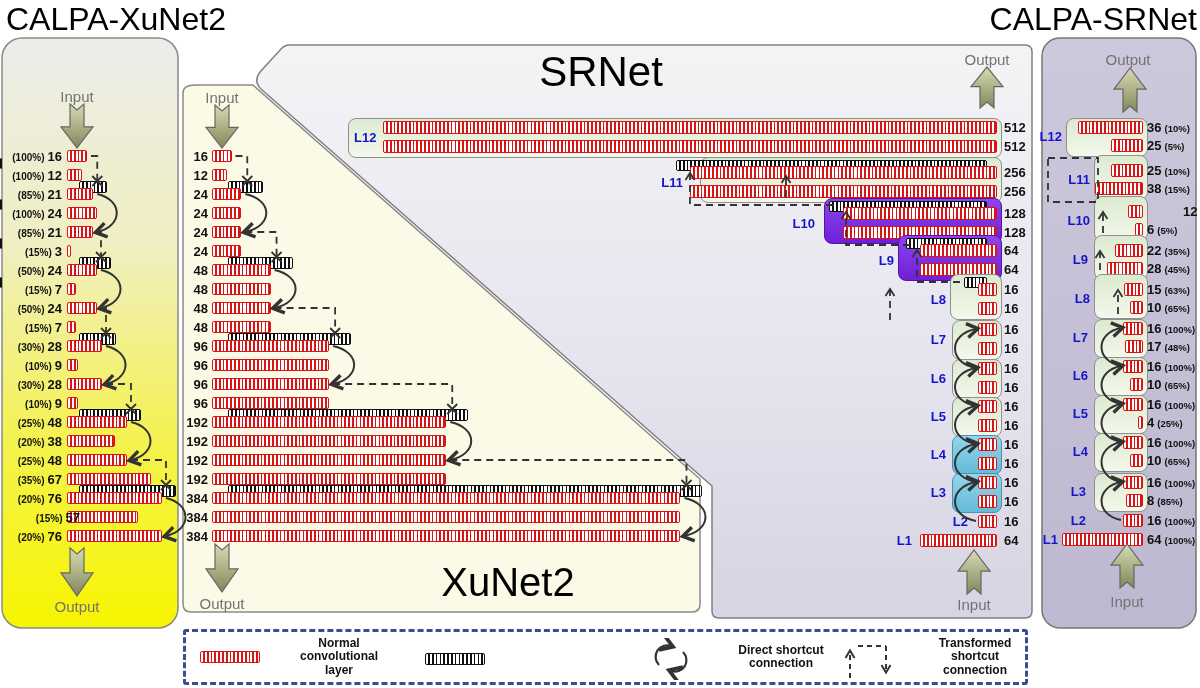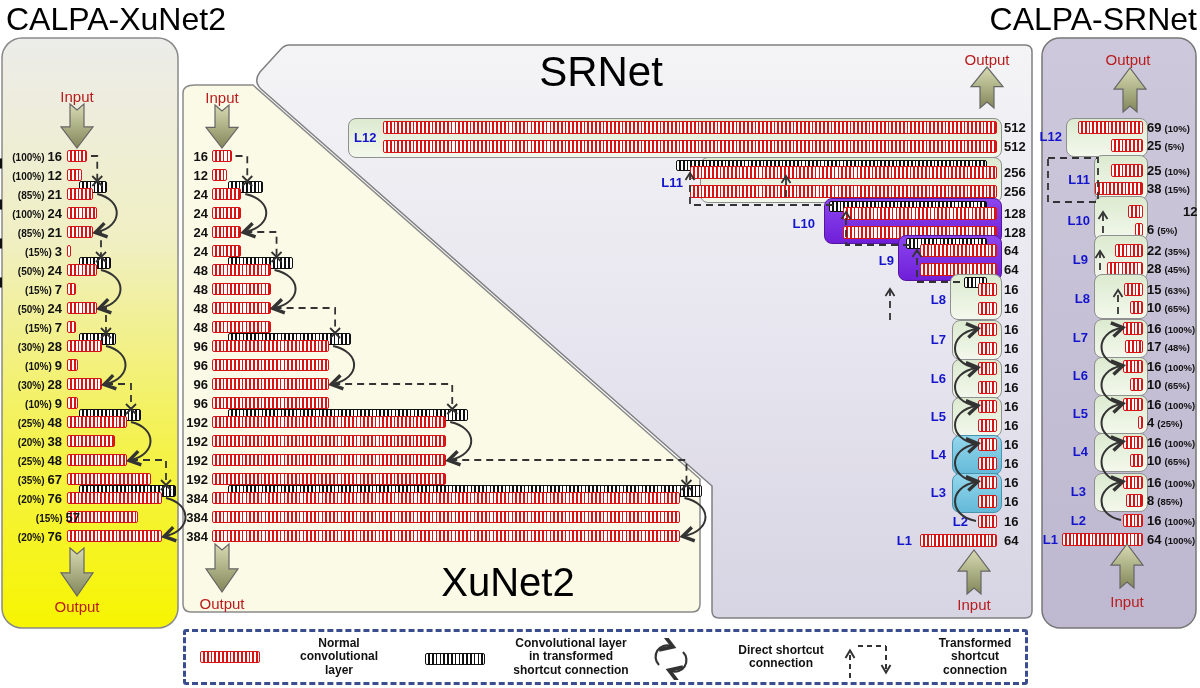--- a/index.html
+++ b/index.html
@@ -26,21 +26,21 @@
   .blk.blue{background:linear-gradient(180deg,#93d6ec,#64bad9);border-color:#4a93ad}
   .rowlab{position:absolute;transform:translate(-100%,-50%);white-space:nowrap;color:#111}
   .rowlab .cnt{font:700 13px "Liberation Sans",sans-serif}
   .rowlab .pct{font:700 10px "Liberation Sans",sans-serif;margin-right:3px}
   .val{position:absolute;transform:translate(0,-50%);white-space:nowrap;color:#111}
   .val .cnt{font:700 13px "Liberation Sans",sans-serif}
   .val .vp{font:700 9.5px "Liberation Sans",sans-serif;margin-left:3px}
   .Llab{position:absolute;font:700 13px "Liberation Sans",sans-serif;color:#1414cc;
         transform:translate(-100%,-50%);white-space:nowrap}
   .Llab.la{transform:translate(0,-50%)}
-  .iotext{position:absolute;transform:translate(-50%,-50%);font:500 15px "Liberation Sans",sans-serif;color:#b91c1c;white-space:nowrap}
+  .iotext{position:absolute;transform:translate(-50%,-50%);font:500 15px "Liberation Sans",sans-serif;color:#737373;white-space:nowrap}
   #legend{position:absolute;left:183px;top:629px;width:845px;height:56px;z-index:4;
           border:3px dashed #3a4d8f;border-radius:3px;background:#fff;box-sizing:border-box}
   .ltext{position:absolute;top:50%;transform:translate(-50%,-50%);font:700 12px "Liberation Sans",sans-serif;
          line-height:1.12;text-align:center;white-space:pre-line;color:#111}
   .lbar{position:absolute;width:60px;height:12px;box-sizing:border-box;border-radius:2px}
   .lbar.lred{border:1.6px solid #d81414;
     background:repeating-linear-gradient(90deg,#fff 0,#fff 2.1px,#d81414 2.1px,#d81414 3.8px)}
   .lbar.lblack{border:1.6px solid #101010;
     background:repeating-linear-gradient(90deg,#fff 0,#fff 2.1px,#101010 2.1px,#101010 3.8px)}
   .licon{position:absolute}
@@ -250,21 +250,21 @@
     <div class="bar red" style="left: 977.8px; top: 514.5px; width: 19.2px; height: 13px;"></div>
     <div class="val" style="left: 1004px; top: 521px;"><span class="cnt">16</span></div>
     <div class="Llab" style="left: 968px; top: 521px;">L2</div>
     <div class="bar red" style="left: 920.2px; top: 533.5px; width: 76.8px; height: 13px;"></div>
     <div class="val" style="left: 1004px; top: 540px;"><span class="cnt">64</span></div>
     <div class="Llab" style="left: 912px; top: 540px;">L1</div>
     <div class="iotext" style="left: 987px; top: 59px;">Output</div>
     <div class="iotext" style="left: 974px; top: 604px;">Input</div>
     <div class="blk green" style="left: 1066px; top: 118px; width: 82px; height: 39px;"></div>
     <div class="bar red" style="left: 1078.23px; top: 120.5px; width: 64.77px; height: 13px;"></div>
-    <div class="val" style="left: 1147px; top: 127px;"><span class="cnt">69</span><span class="vp">(10%)</span></div>
+    <div class="val" style="left: 1147px; top: 127px;"><span class="cnt">36</span><span class="vp">(10%)</span></div>
     <div class="bar red" style="left: 1111.25px; top: 138.5px; width: 31.75px; height: 13px;"></div>
     <div class="val" style="left: 1147px; top: 145px;"><span class="cnt">25</span><span class="vp">(5%)</span></div>
     <div class="Llab" style="left: 1062px; top: 136px;">L12</div>
     <div class="blk green" style="left: 1094px; top: 155px; width: 54px; height: 45px;"></div>
     <div class="bar black" style="top: 157.5px; height: 11px;"></div>
     <div class="bar red" style="left: 1111.25px; top: 163.5px; width: 31.75px; height: 13px;"></div>
     <div class="val" style="left: 1147px; top: 170px;"><span class="cnt">25</span><span class="vp">(10%)</span></div>
     <div class="bar red" style="left: 1094.74px; top: 181.5px; width: 48.26px; height: 13px;"></div>
     <div class="val" style="left: 1147px; top: 188px;"><span class="cnt">38</span><span class="vp">(15%)</span></div>
     <div class="Llab" style="left: 1090px; top: 179px;">L11</div>
@@ -395,23 +395,20 @@
     <path d="M 1123,112 L 1130,106 L 1137,112 L 1137,89.12 L 1146,89.12 L 1130,68 L 1114,89.12 L 1123,89.12 Z" fill="url(#agrad)" stroke="#666" stroke-width="1.2"></path>
     <path d="M 1120,588 L 1127,582 L 1134,588 L 1134,565.12 L 1143,565.12 L 1127,544 L 1111,565.12 L 1120,565.12 Z" fill="url(#agrad)" stroke="#666" stroke-width="1.2"></path>
   </svg>
 
 <div id="legend">
   <div class="lbar lred" style="left:14px;top:19px"></div>
   <div class="ltext" style="left:153px">Normal
 convolutional
 layer</div>
   <div class="lbar lblack" style="left:239px;top:21px"></div>
-  <div class="ltext" style="left:385px">Convolutional layer
-in transformed
-shortcut connection</div>
   <svg class="licon" style="left:460px;top:6px" width="50" height="42">
     <path d="M 13,27 A 11.5,11.5 0 0 1 25,8" fill="none" stroke="#333" stroke-width="2.2" marker-end="url(#ah)"></path>
     <path d="M 37,14 A 11.5,11.5 0 0 1 25,33" fill="none" stroke="#333" stroke-width="2.2" marker-end="url(#ah)"></path>
   </svg>
   <div class="ltext" style="left:595px">Direct shortcut
 connection</div>
   <svg class="licon" style="left:650px;top:3px" width="68" height="48">
     <path d="M 14,43 L 14,17" fill="none" stroke="#333" stroke-width="2" stroke-dasharray="5 4"></path>
     <path d="M 9.5,23 L 14,15.5 L 18.5,23" fill="none" stroke="#333" stroke-width="2"></path>
     <path d="M 22,11 L 50,11" fill="none" stroke="#333" stroke-width="2" stroke-dasharray="5 4"></path>

